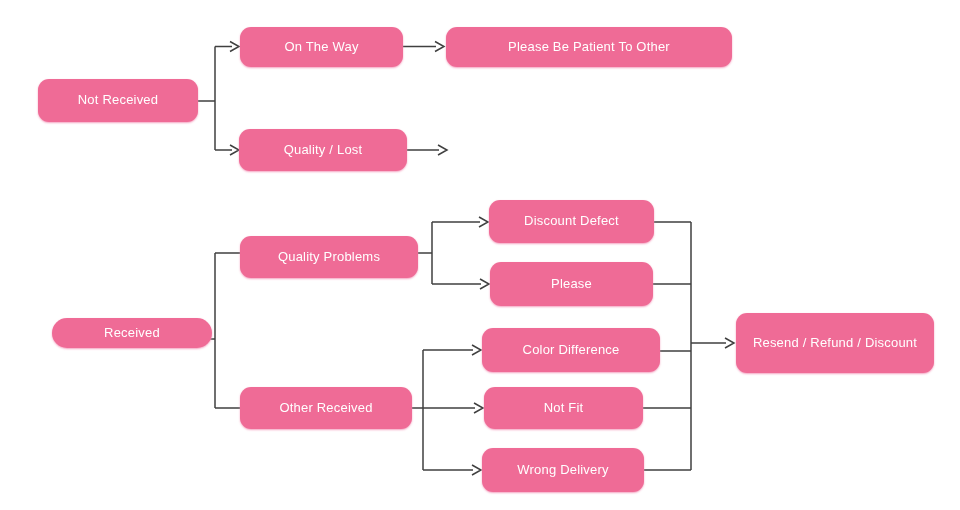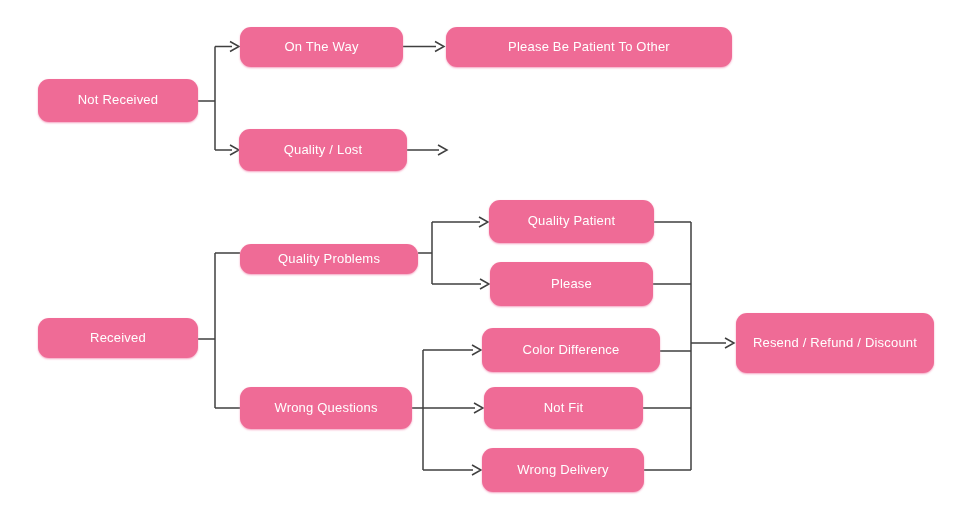--- a/index.html
+++ b/index.html
@@ -43,22 +43,22 @@
     letter-spacing: 0.2px;
     padding: 0 10px;
     box-shadow: 0 1px 2px rgba(244, 154, 187, 0.9);
   }
   
   .n-not-received     { left: 38px;  top: 79px;  width: 160px; height: 43px; }
   .n-on-the-way       { left: 240px; top: 27px;  width: 163px; height: 40px; }
   .n-please-wait      { left: 446px; top: 27px;  width: 286px; height: 40px; }
   .n-returned-lost    { left: 239px; top: 129px; width: 168px; height: 42px; }
   .n-resend-refund    { left: 448px; top: 129px; width: 184px; height: 42px; }
-  .n-received         { left: 38px;  top: 318px; width: 160px; height: 40px; }
-  .n-quality-problems { left: 240px; top: 244px; width: 178px; height: 30px; }
+  .n-received         { left: 52px;  top: 318px; width: 160px; height: 30px; border-radius: 19px; }
+  .n-quality-problems { left: 240px; top: 236px; width: 178px; height: 42px; }
   .n-other-questions  { left: 240px; top: 387px; width: 172px; height: 42px; }
   .n-quality-defect   { left: 489px; top: 200px; width: 165px; height: 43px; }
   .n-damage           { left: 490px; top: 262px; width: 163px; height: 44px; }
   .n-color-difference { left: 482px; top: 328px; width: 178px; height: 44px; }
   .n-not-fit          { left: 484px; top: 387px; width: 159px; height: 42px; }
   .n-wrong-delivery   { left: 482px; top: 448px; width: 162px; height: 44px; }
   .n-resend-discount  { left: 736px; top: 313px; width: 198px; height: 60px; }
 </style>
 </head>
 <body>
@@ -89,21 +89,21 @@
     </g>
   </svg>
 
   <div class="node n-not-received">Not Received</div>
   <div class="node n-on-the-way">On The Way</div>
   <div class="node n-please-wait">Please Be Patient To Other</div>
   <div class="node n-returned-lost">Quality / Lost</div>
 
   <div class="node n-received">Received</div>
   <div class="node n-quality-problems">Quality Problems</div>
-  <div class="node n-other-questions">Wrong Questions</div>
-  <div class="node n-quality-defect">Quality Patient</div>
+  <div class="node n-other-questions">Other Received</div>
+  <div class="node n-quality-defect">Discount Defect</div>
   <div class="node n-damage">Please</div>
   <div class="node n-color-difference">Color Difference</div>
   <div class="node n-not-fit">Not Fit</div>
   <div class="node n-wrong-delivery">Wrong Delivery</div>
   <div class="node n-resend-discount">Resend / Refund / Discount</div>
 
 </div>
 
 </body></html>

